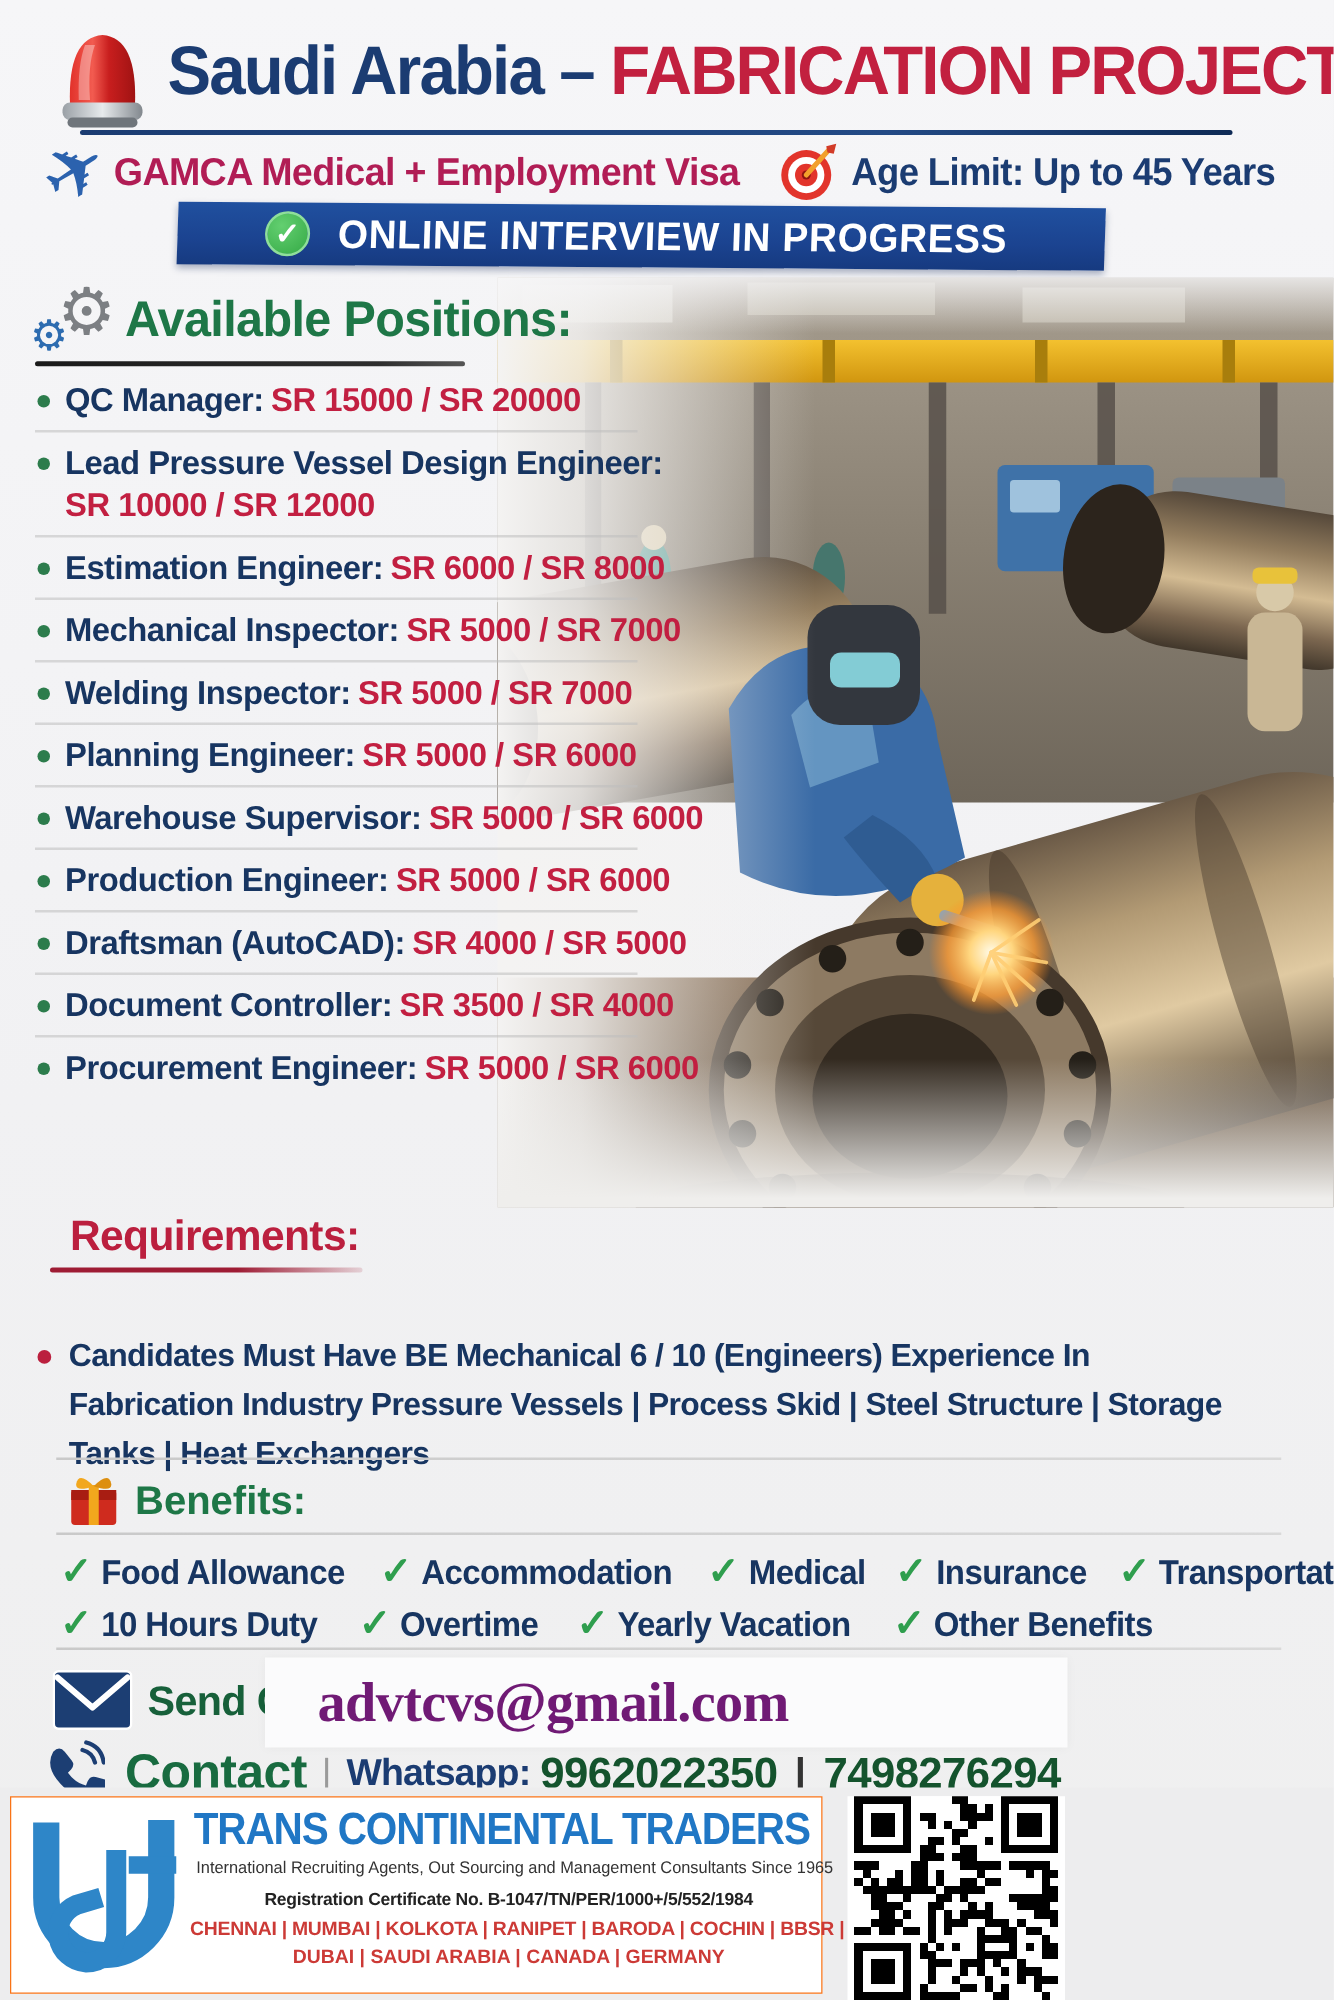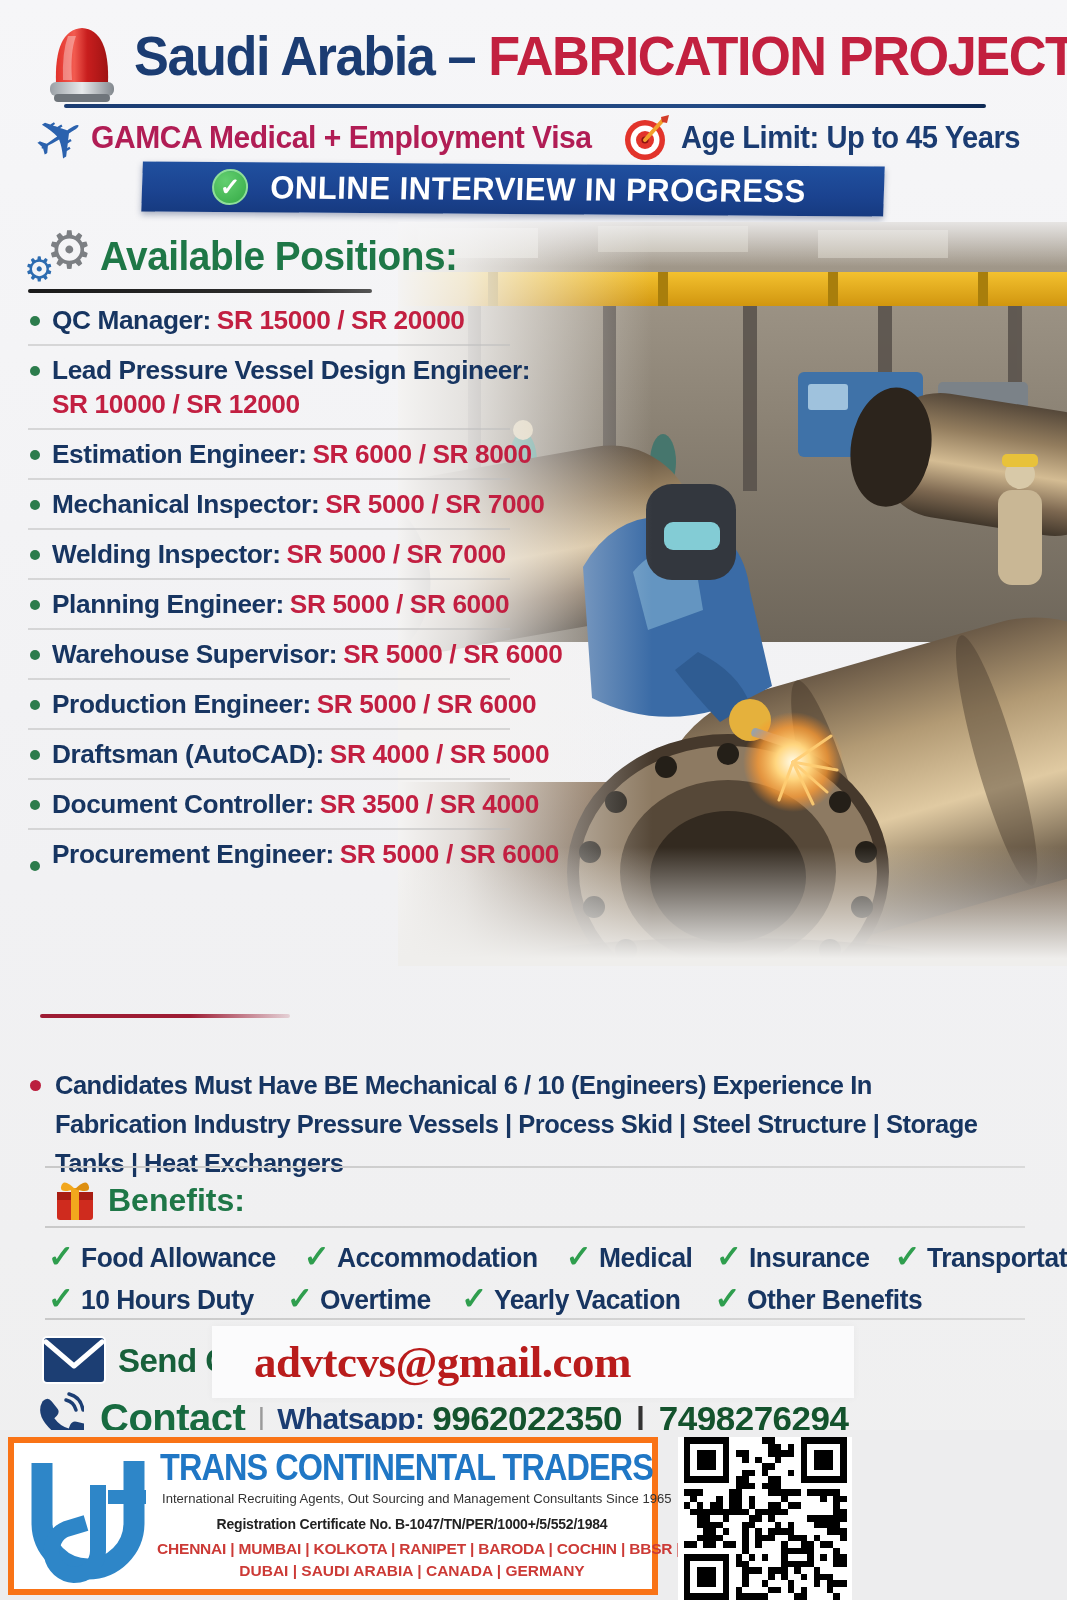--- a/index.html
+++ b/index.html
@@ -33,21 +33,21 @@
 
   
   .gears { position:absolute; left:24px; top:228px; width:72px; height:62px; }
   .gear-big { position:absolute; left:22px; top:-4px; font-size:52px; color:#7c7f83; line-height:1; }
   .gear-small { position:absolute; left:0px; top:24px; font-size:34px; color:#2d6cb0; line-height:1; }
   .pos-heading { position:absolute; left:100px; top:234px; font-size:40px; font-weight:bold; color:#1e7747; letter-spacing:-0.5px; transform:scaleX(.97); transform-origin:left; }
   .pos-heading-divider { position:absolute; left:28px; top:289px; width:344px; height:4px; background:linear-gradient(90deg,#1a1a1a,#2e2e2e 80%,#555); border-radius:2px; }
 
   .pos-list { position:absolute; left:28px; top:296px; width:482px; z-index:3; }
   .pos-item { display:flex; align-items:flex-start; padding:7px 0 7px 0; border-bottom:2px solid rgba(190,190,190,.55); white-space:nowrap; }
-  .pos-item:last-child { border-bottom:none;align-items:flex-end; }
+  .pos-item:last-child { border-bottom:none; }
   .pos-bullet { flex:0 0 10px; width:10px; height:10px; border-radius:50%; background:#2c7c4c; margin:13px 12px 0 2px; }
   .pos-text { font-size:26.5px; font-weight:bold; line-height:34px; letter-spacing:-0.4px; transform:scaleX(.99); transform-origin:left; }
   .pos-label { color:#173561; }
   .pos-salary { color:#c21f41; margin-left:6px; }
   .pos-item.two-line .pos-salary { display:block; margin-left:0; }
 
   
   .req-heading { position:absolute; left:56px; top:970px; font-size:34px; font-weight:bold; color:#bb1f3e; letter-spacing:-0.5px; }
   .req-underline { position:absolute; left:40px; top:1014px; width:250px; height:4px; border-radius:2px; background:linear-gradient(90deg,#9e1c34 60%, rgba(158,28,52,.15)); }
   .req-list { position:absolute; left:30px; top:1030px; width:975px; }
@@ -66,33 +66,33 @@
   .benefit-row2 { top:1280px; gap:26px; }
   .benefit-item { display:flex; align-items:baseline; gap:7px; }
   .benefit-check { color:#2f9e4e; font-size:31px; font-weight:bold; }
   .benefit-label { font-size:27.5px; font-weight:bold; color:#173561; letter-spacing:-0.5px; transform:scaleX(.96); transform-origin:left; }
   .div-ben-bot { top:1318px; }
 
   
   .envelope { position:absolute; left:42px; top:1336px; width:64px; height:48px; }
   .sendcv-label { position:absolute; left:118px; top:1342px; font-size:33px; font-weight:bold; color:#17603a; letter-spacing:-0.5px; }
   .email-box { position:absolute; left:212px; top:1326px; width:642px; height:72px; background:#fbfbfc; box-shadow:0 0 8px rgba(0,0,0,.04); display:flex; align-items:center; padding-left:42px; }
-  .email-text { font-family:"Liberation Serif", serif; font-size:45px; font-weight:600; color:#b91c1c; letter-spacing:-0.5px; }
+  .email-text { font-family:"Liberation Serif", serif; font-size:45px; font-weight:600; color:#701a75; letter-spacing:-0.5px; }
 
   .phone { position:absolute; left:36px; top:1392px; width:48px; height:48px; }
   .contact-row { position:absolute; left:100px; top:1396px; display:flex; align-items:center; white-space:nowrap; }
   .contact-label { font-size:40px; font-weight:bold; color:#186b40; letter-spacing:-0.5px;text-decoration:underline; }
   .contact-sep { font-size:30px; color:#9a9a9a; margin:0 12px; font-weight:normal; }
   .whatsapp-label { font-size:30px; font-weight:bold; color:#1b3c72; letter-spacing:-0.7px; margin-right:8px; }
   .wa-number { font-size:35px; font-weight:bold; color:#14532d; letter-spacing:-0.5px; }
   .num-sep { font-size:32px; color:#333; font-weight:bold; margin:0 14px; }
 
   
   .footer { position:absolute; left:0; top:1430px; width:1067px; height:170px; background:#ededee; }
-  .footer-card { position:absolute; left:8px; top:7px; width:650px; height:158px; background:#ffffff; border:6px solid #f97316; }
+  .footer-card { position:absolute; left:8px; top:7px; width:650px; height:158px; background:#ffffff; border:1px solid #f97316; }
   .logo { position:absolute; left:6px; top:8px; width:140px; height:150px; }
   .company-name { position:absolute; left:146px; top:4px; font-size:36px; font-weight:bold; color:#2077c5; letter-spacing:-1px; transform:scaleX(.9); transform-origin:left; white-space:nowrap; }
   .tagline { position:absolute; left:148px; top:48px; width:500px; font-size:13.5px; color:#333; white-space:nowrap; transform:scaleX(.97); transform-origin:left; }
   .registration { position:absolute; left:148px; top:73px; width:500px; font-size:14px; font-weight:bold; color:#222; text-align:center; letter-spacing:-0.2px; }
   .cities1 { position:absolute; left:143px; top:97px; width:510px; font-size:15.5px; font-weight:bold; color:#cc3a36; text-align:center; letter-spacing:-0.2px; white-space:nowrap; }
   .cities2 { position:absolute; left:143px; top:119px; width:510px; font-size:15.5px; font-weight:bold; color:#cc3a36; text-align:center; }
   .qr { position:absolute; left:678px; top:7px; width:174px; height:163px; background:#fff; }
 </style>
 </head>
 <body>
@@ -314,20 +314,21 @@
         <span class="pos-bullet"></span>
         <span class="pos-text"><span class="pos-label">Document Controller:</span><span class="pos-salary">SR 3500 / SR 4000</span></span>
       </div>
 
       <div class="pos-item">
         <span class="pos-bullet"></span>
         <span class="pos-text"><span class="pos-label">Procurement Engineer:</span><span class="pos-salary">SR 5000 / SR 6000</span></span>
       </div>
     </div>
 
+  <div class="req-heading">Requirements:</div>
   <div class="req-underline"></div>
   <div class="req-list">
 
       <div class="req-item">
         <span class="req-bullet"></span>
         <span class="req-text">Candidates Must Have BE Mechanical 6 / 10 (Engineers) Experience In Fabrication Industry Pressure Vessels | Process Skid | Steel Structure | Storage Tanks | Heat Exchangers</span>
       </div>
 
     </div>
   <div class="hdiv div-req"></div>

